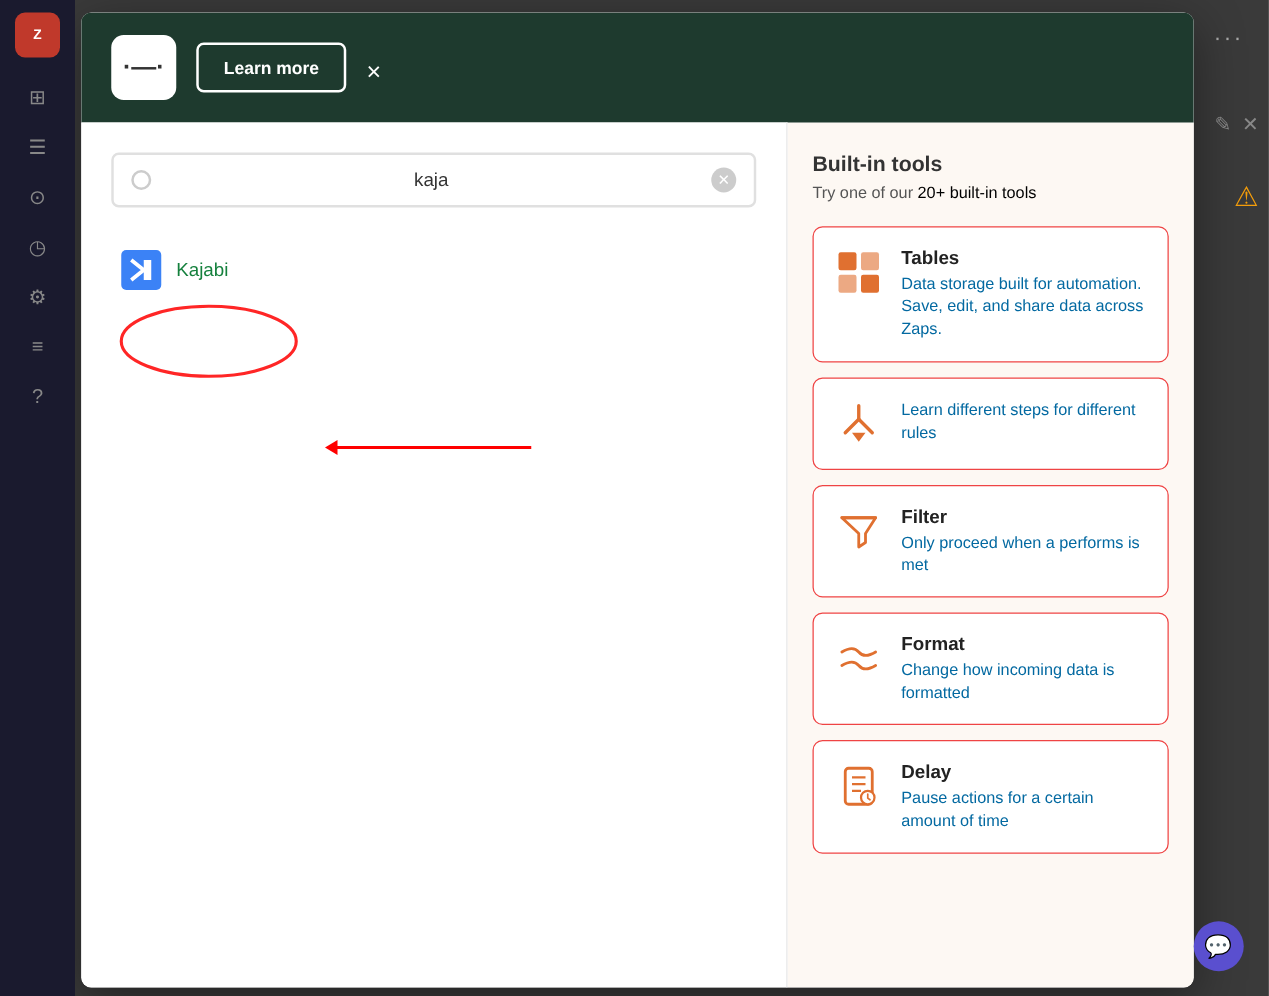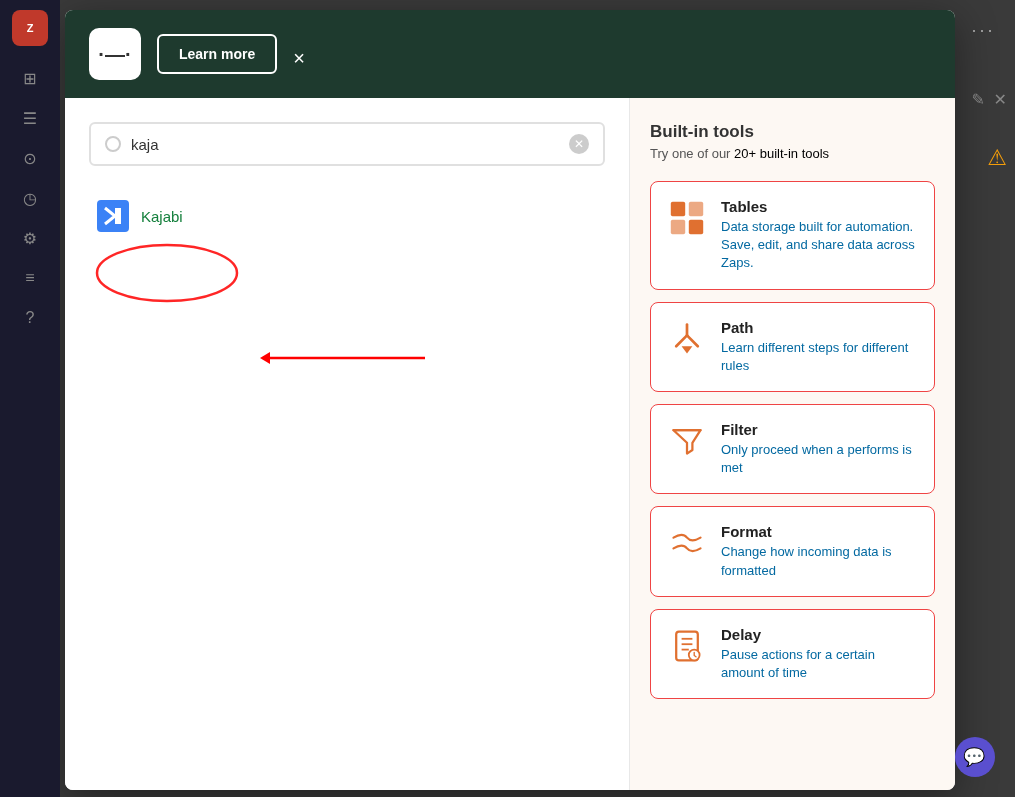--- a/index.html
+++ b/index.html
@@ -175,20 +175,21 @@
       border: 2px solid #ccc;
       border-radius: 50%;
       flex-shrink: 0;
     }
     .search-input {
       flex: 1;
       border: none;
       outline: none;
       font-size: 15px;
       color: #333;
+      text-align: center;
     }
     .search-clear {
       width: 20px;
       height: 20px;
       background: #ccc;
       border-radius: 50%;
       display: flex;
       align-items: center;
       justify-content: center;
       color: white;
@@ -425,21 +426,20 @@
       <div class="tool-card">
         <div class="tool-icon icon-path">
           <svg viewBox="0 0 40 40" fill="none" xmlns="http://www.w3.org/2000/svg">
             <path d="M20 4 L20 16" stroke="#e07030" stroke-width="3" stroke-linecap="round"></path>
             <path d="M20 16 L8 28" stroke="#e07030" stroke-width="3" stroke-linecap="round"></path>
             <path d="M20 16 L32 28" stroke="#e07030" stroke-width="3" stroke-linecap="round"></path>
             <polygon points="20,36 14,28 26,28" fill="#e07030"></polygon>
           </svg>
         </div>
         <div class="tool-info">
-          <div class="tool-name">Path</div>
           <div class="tool-desc">Learn different steps for different rules</div>
         </div>
       </div>
 
       <div class="tool-card">
         <div class="tool-icon icon-filter">
           <svg viewBox="0 0 40 40" fill="none" xmlns="http://www.w3.org/2000/svg">
             <path d="M5 8 L20 22 L20 34 L26 30 L26 22 L35 8 Z" stroke="#e07030" stroke-width="2.5" fill="none" stroke-linejoin="round"></path>
             <line x1="5" y1="8" x2="35" y2="8" stroke="#e07030" stroke-width="2.5" stroke-linecap="round"></line>
           </svg>

